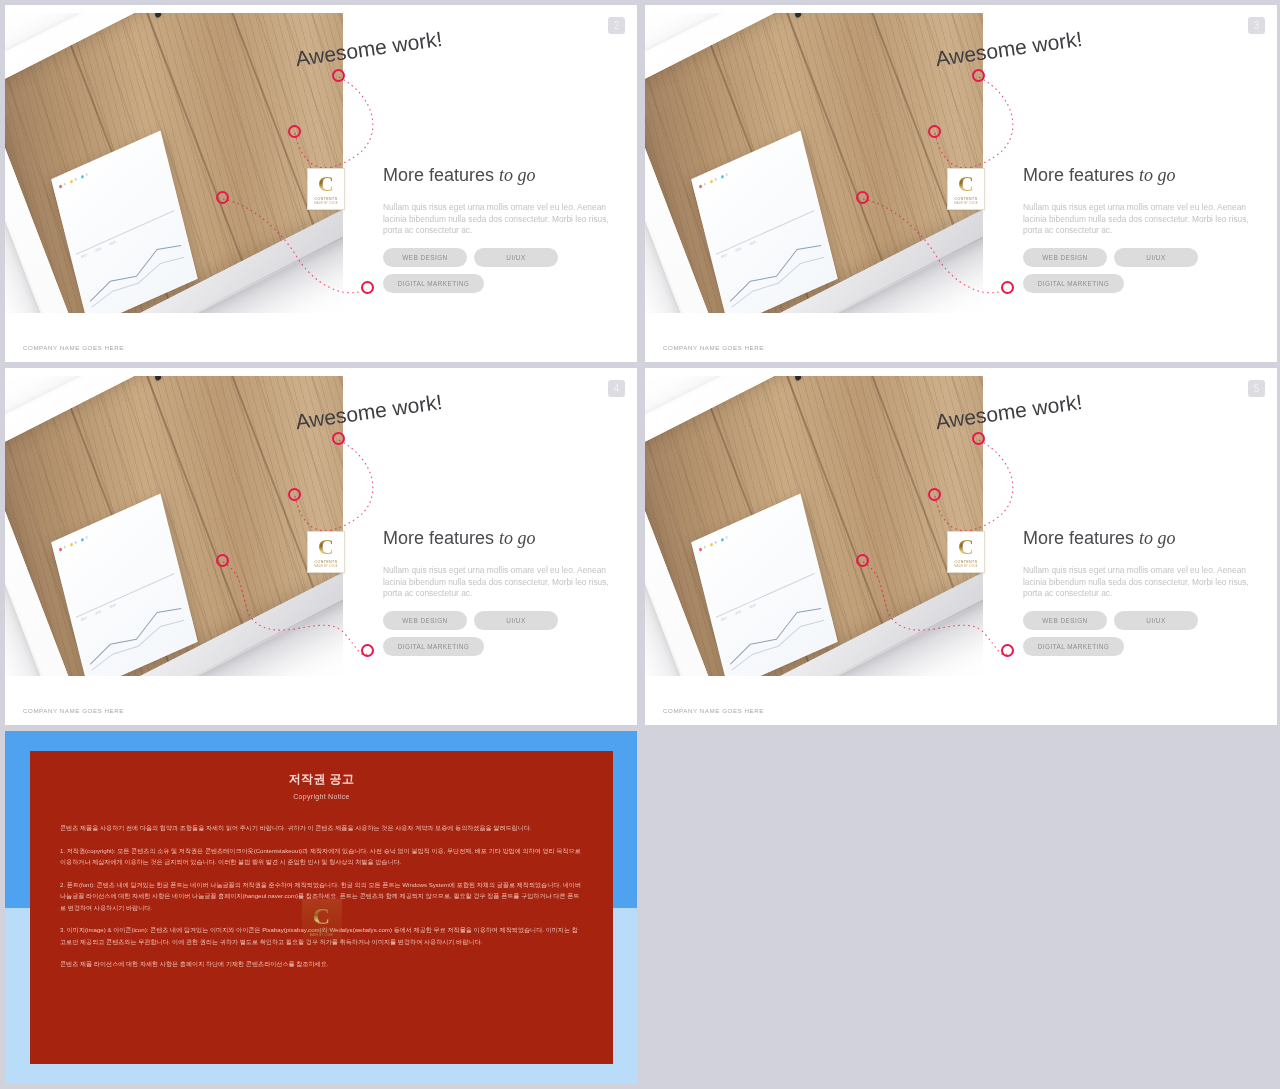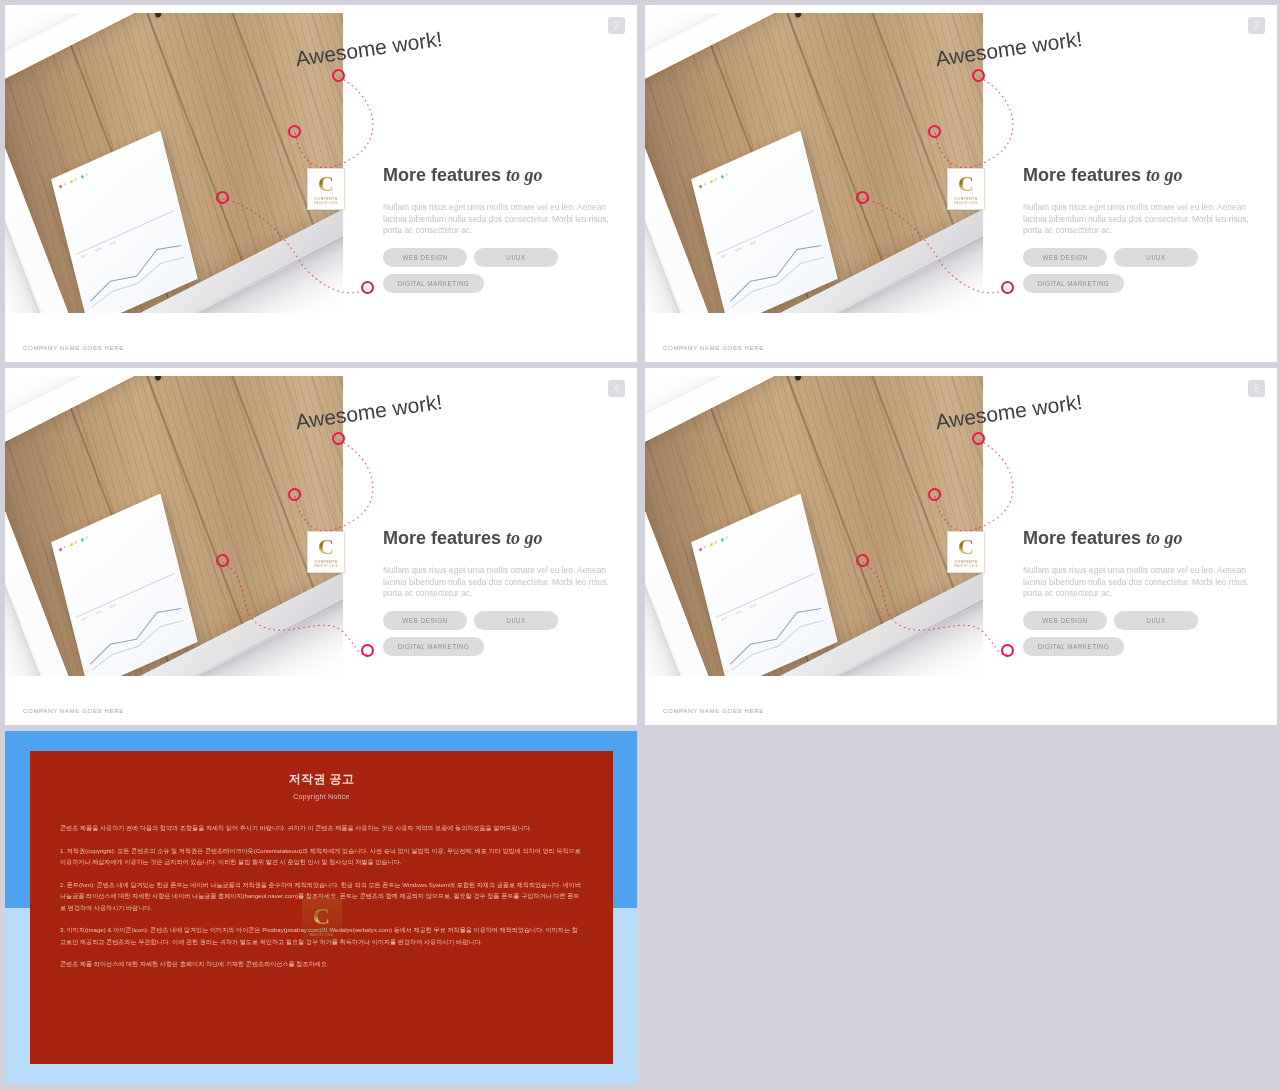--- a/index.html
+++ b/index.html
@@ -131,21 +131,21 @@
   .logo-c {
     font-family:"Liberation Serif", serif;
     font-weight:bold; font-size:22px; line-height:22px;
     background:linear-gradient(180deg,#d9b45e 0%,#8c6a22 45%,#e2c878 70%,#9b7828 100%);
     -webkit-background-clip:text; background-clip:text; color:transparent;
   }
   .logo-t1 { font-size:3.6px; letter-spacing:.4px; color:#9b7c3c; margin-top:2px; }
   .logo-t2 { font-size:2.6px; letter-spacing:.3px; color:#b9a26a; margin-top:1px; }
 
   .headline {
-    font-size:18px; color:#4a4a4f; font-weight:700; white-space:nowrap;
+    font-size:18px; color:#4a4a4f; font-weight:400; white-space:nowrap;
   }
   .headline em { font-family:"Liberation Serif", serif; font-style:italic; }
   .body-copy {
     margin-top:16px; font-size:8.4px; line-height:11.5px;
     color:#c3c3c7;
   }
   .pills { margin-top:11px; display:flex; flex-wrap:wrap; gap:7px 7px; }
   .pill {
     background:#dcdcdc; color:#8e8e93;
     font-size:6.4px; letter-spacing:.45px;

